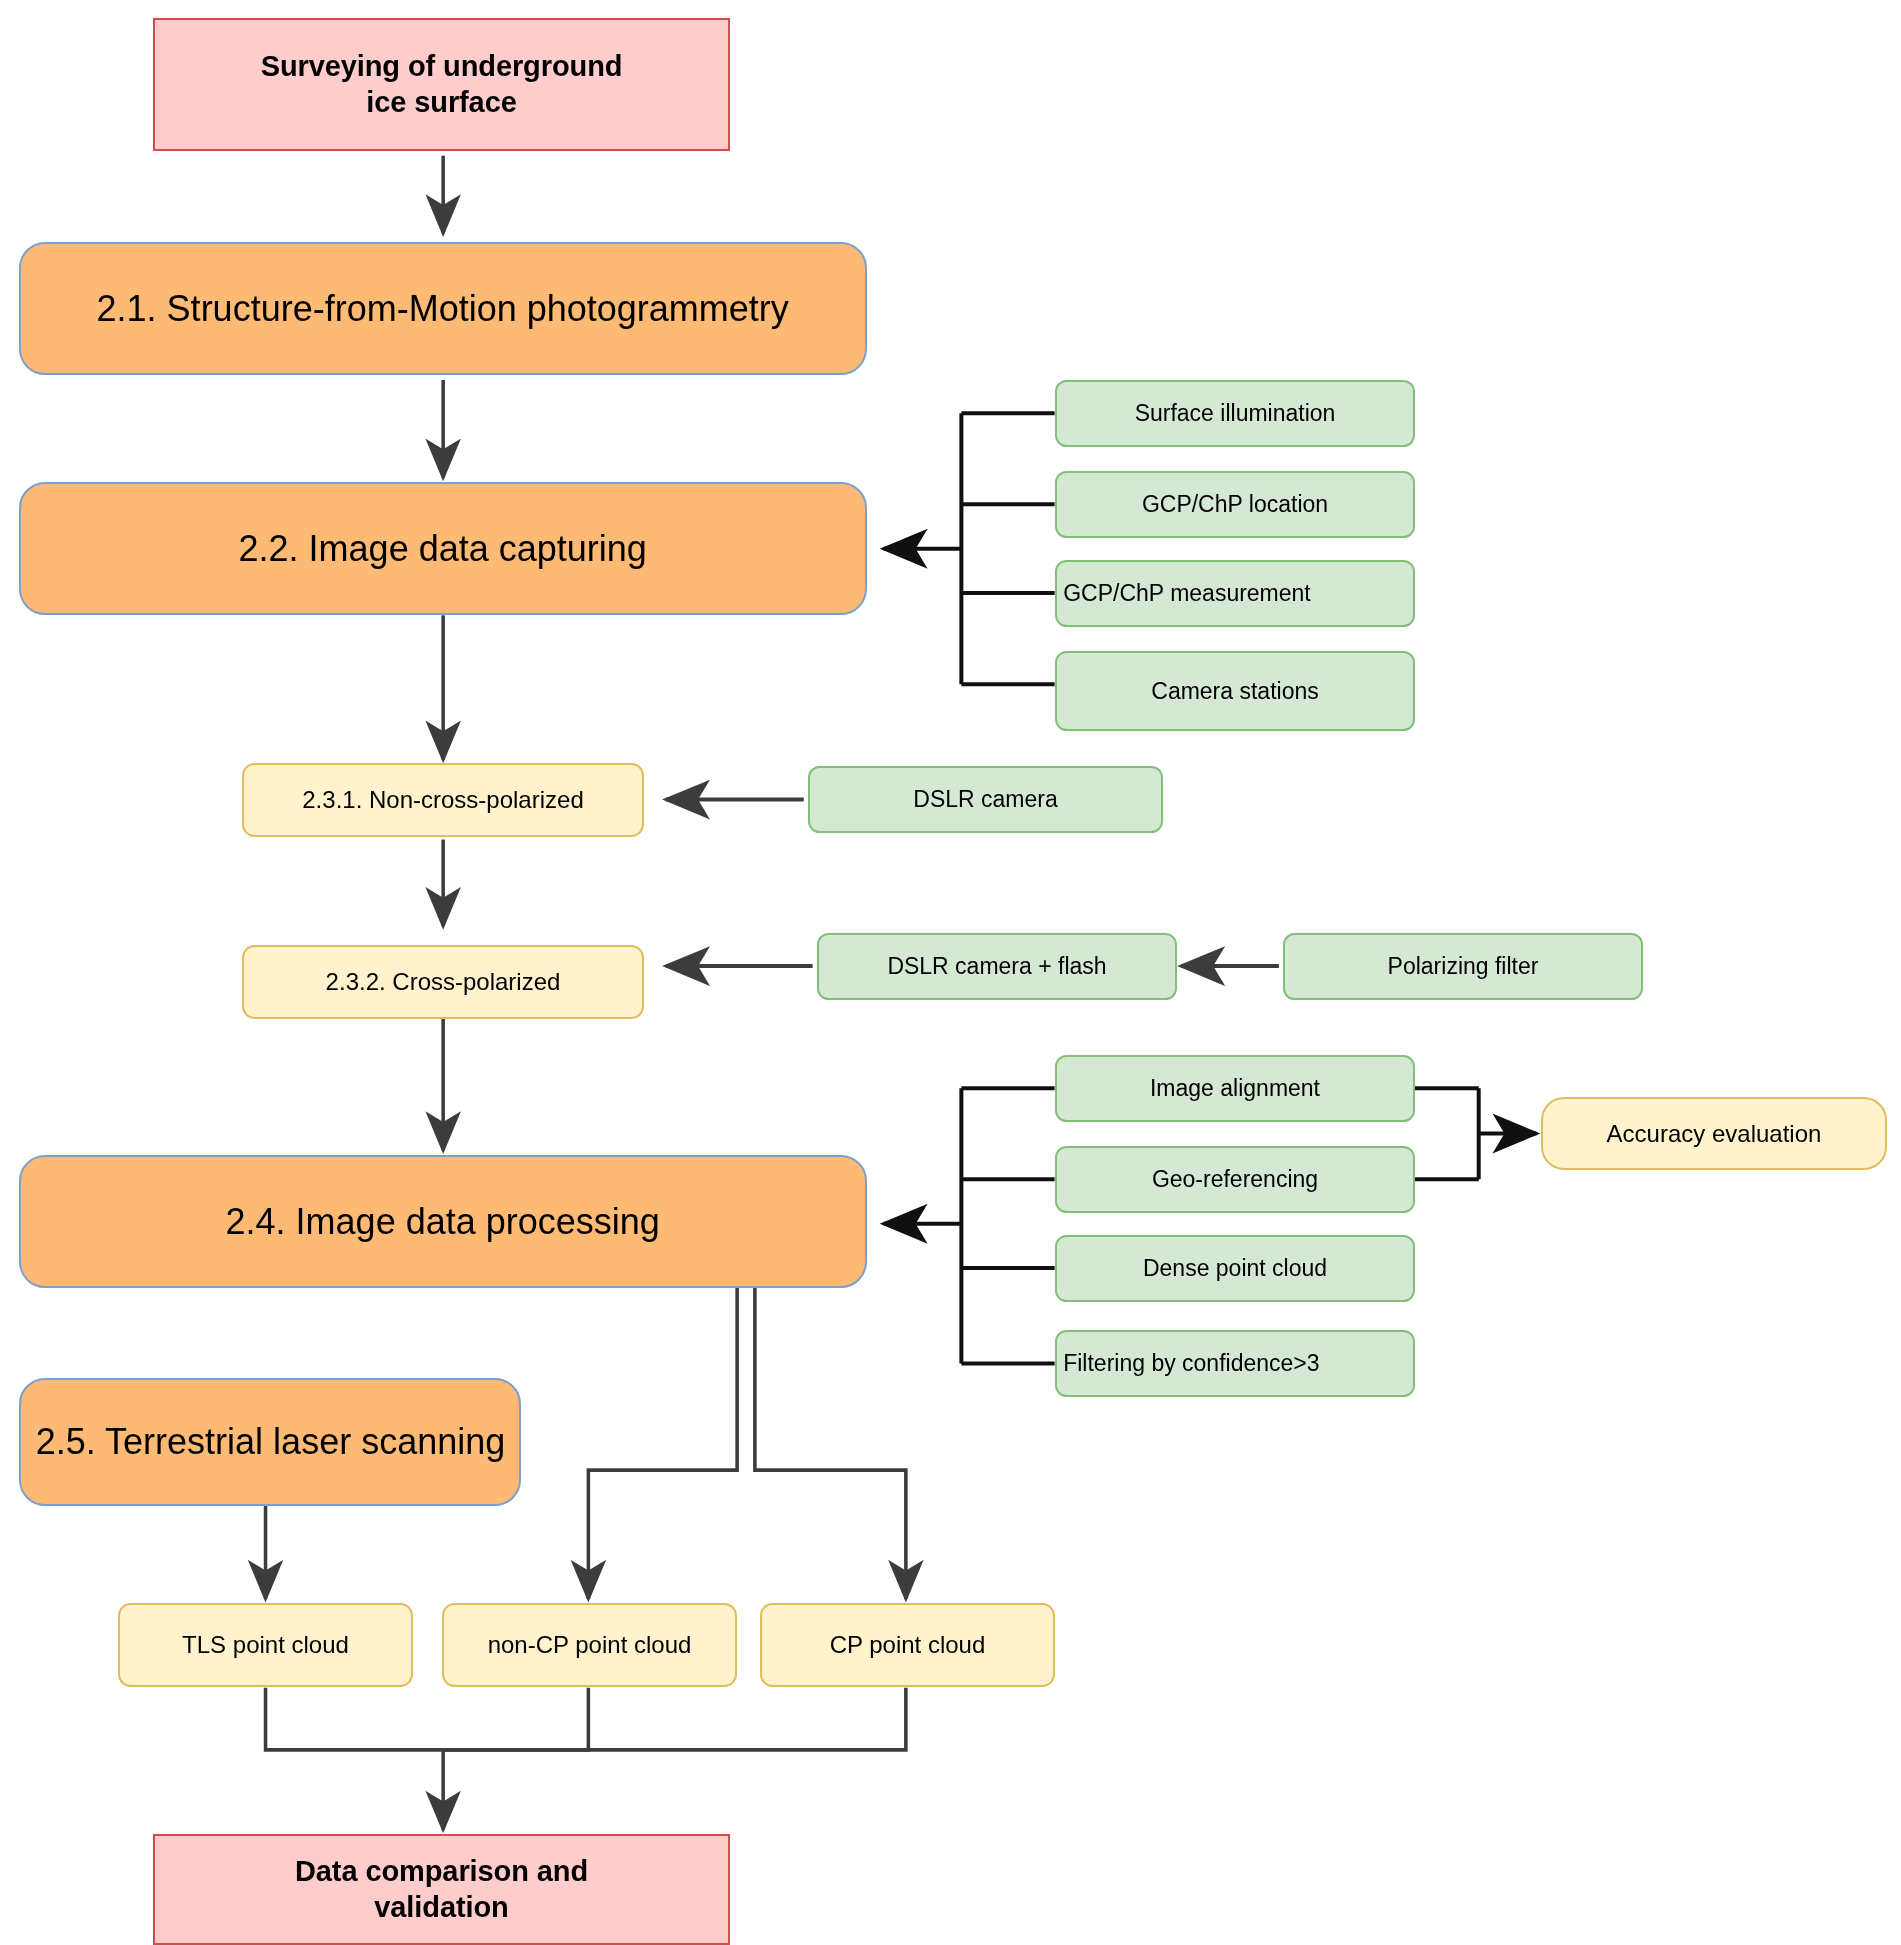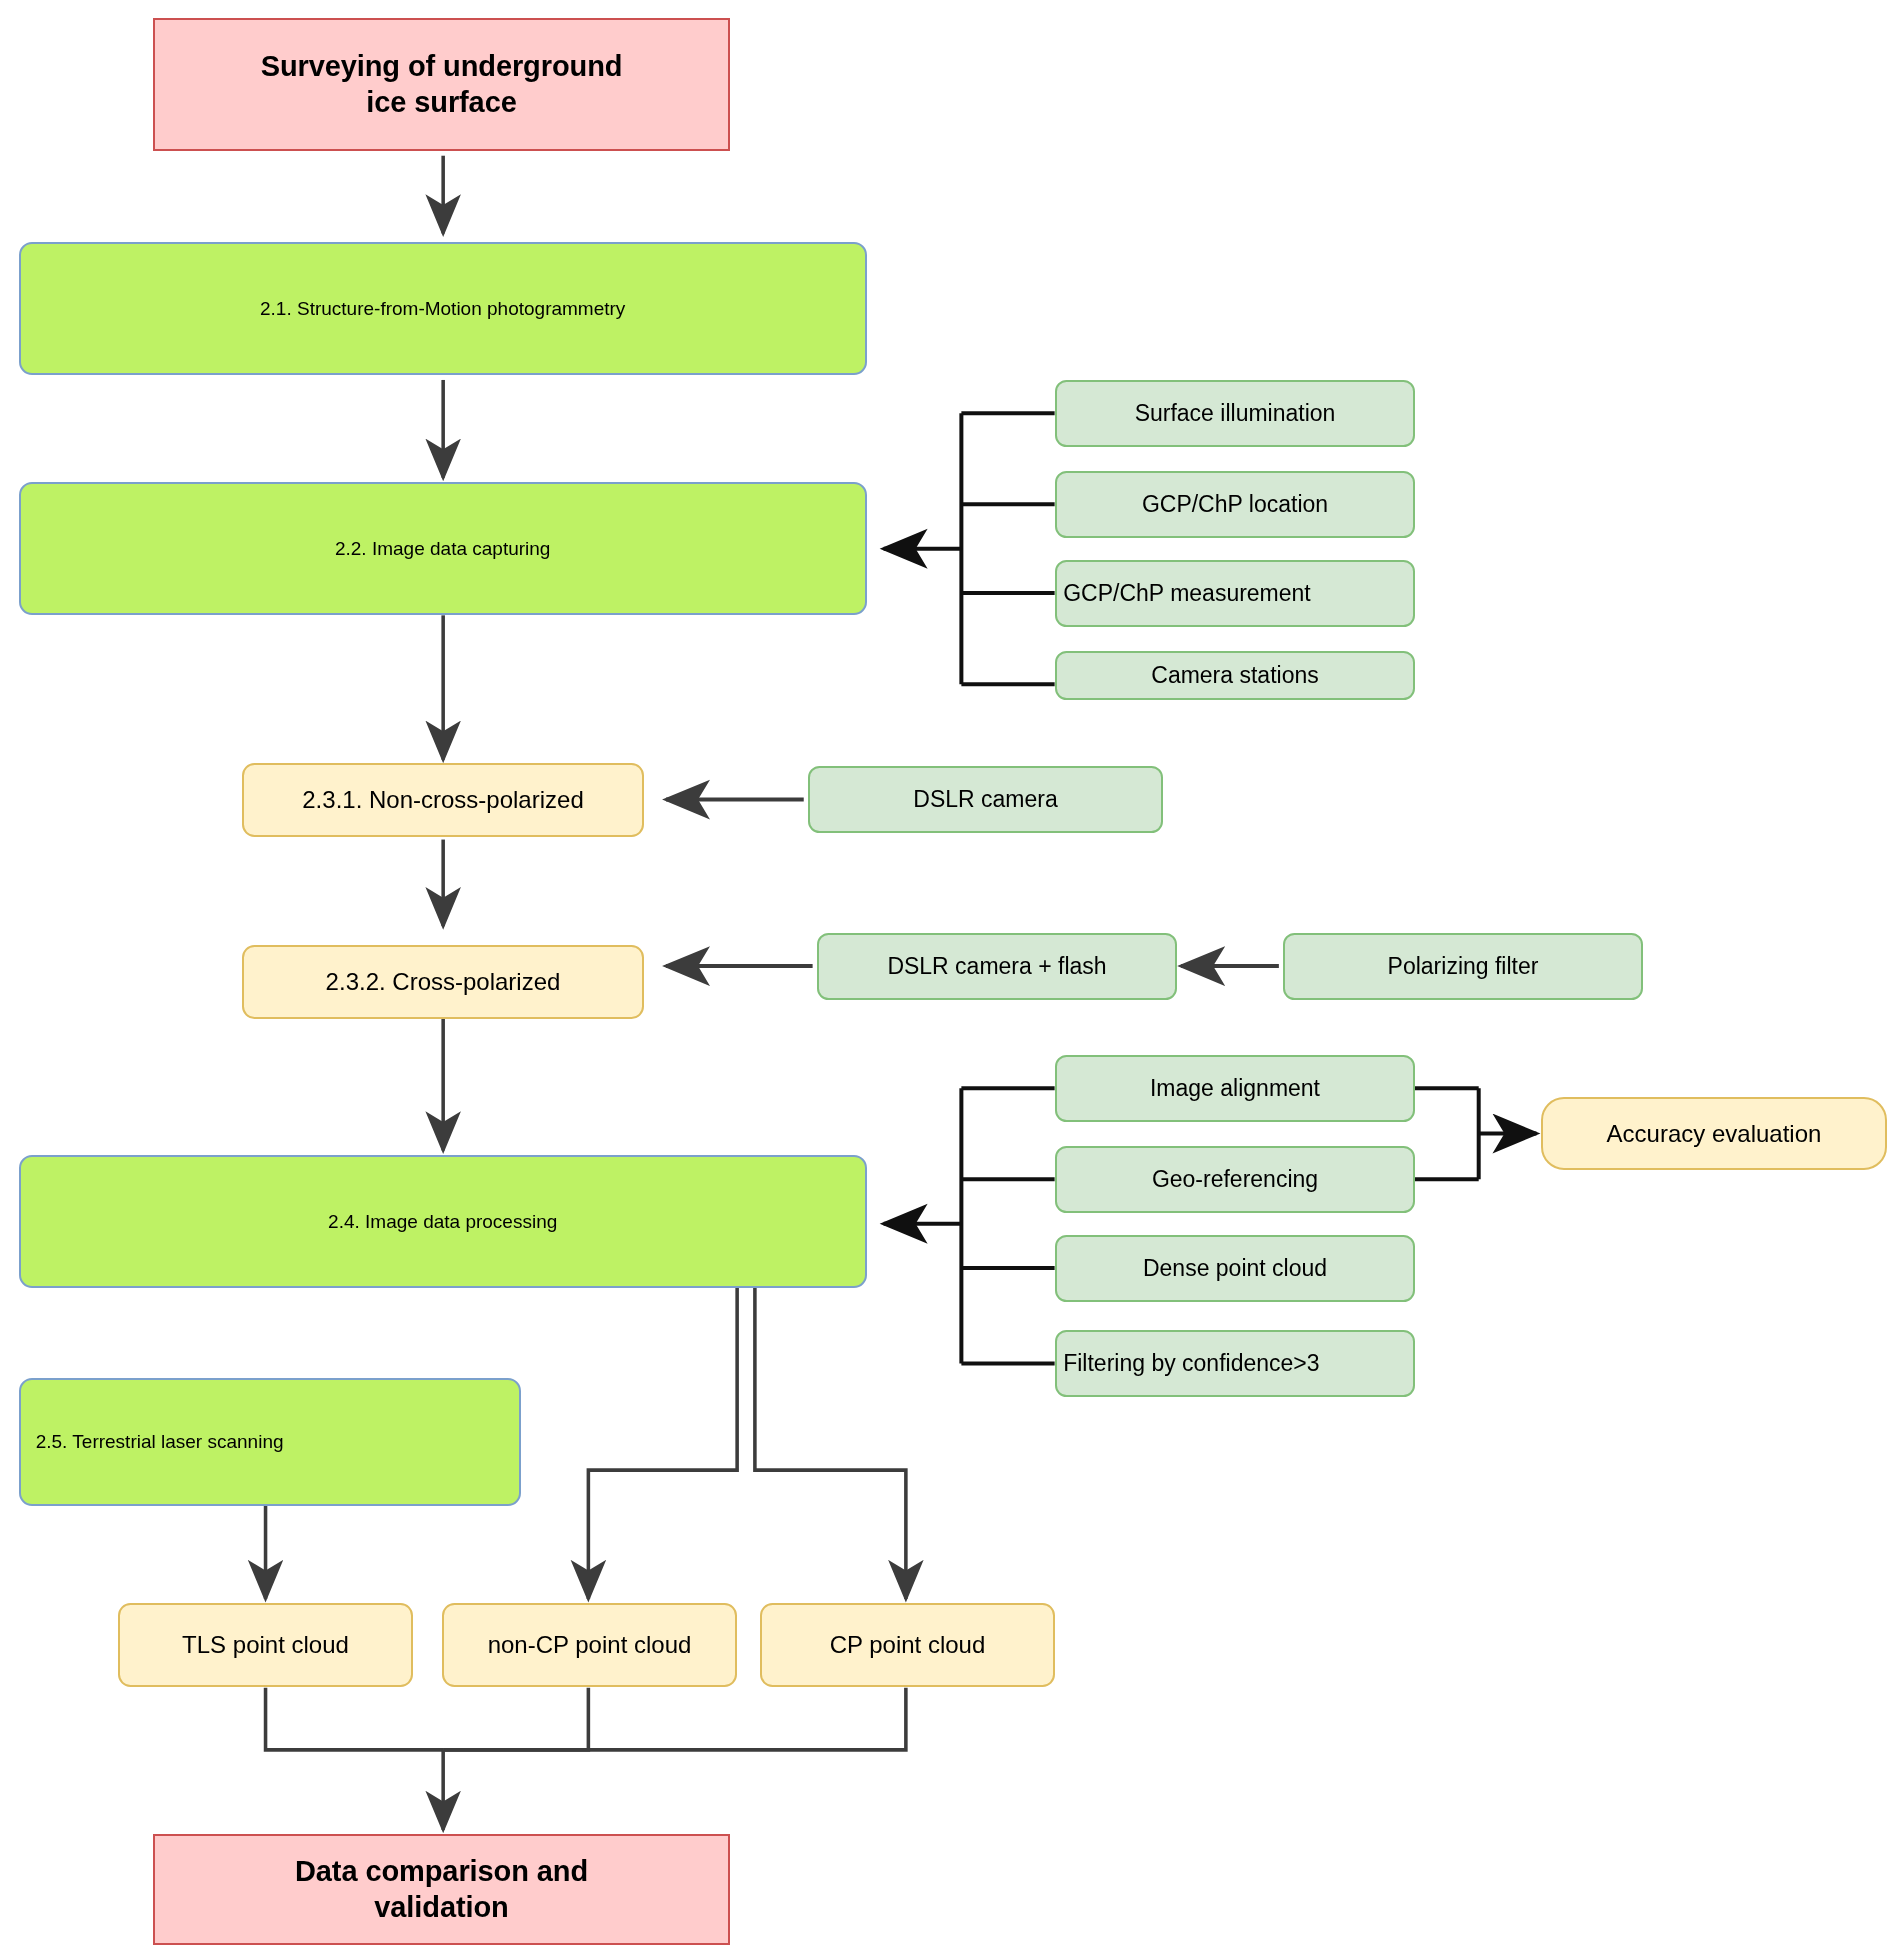--- a/index.html
+++ b/index.html
@@ -38,24 +38,24 @@
   }
   .node-terminal {
     background: #ffcccc;
     border: 2.2px solid #cc5050;
     border-radius: 0;
     font-weight: bold;
     font-size: 29px;
     letter-spacing: -0.1px;
   }
   .node-stage {
-    background: #bef264;
+    background: #fdba74;
     border: 2.2px solid #7ba0cc;
-    border-radius: 13px;
-    font-size: 19px;
+    border-radius: 26px;
+    font-size: 36px;
   }
   .node-sub {
     background: #fff2cc;
     border: 2.2px solid #e0bd5e;
     border-radius: 12.4px;
     font-size: 24px;
   }
   .node-aux {
     background: #d5e8d4;
     border: 2.2px solid #82c07a;
@@ -195,21 +195,21 @@
 
   <div class="node node-aux" style="left:1055px; top:380px; width:360px; height:67px;">
     <span>Surface illumination</span>
   </div>
   <div class="node node-aux" style="left:1055px; top:471px; width:360px; height:67px;">
     <span>GCP/ChP location</span>
   </div>
   <div class="node node-aux left-align" style="left:1055px; top:560px; width:360px; height:67px;">
     <span>GCP/ChP measurement</span>
   </div>
-  <div class="node node-aux" style="left:1055px; top:651px; width:360px; height:49px;">
+  <div class="node node-aux" style="left:1055px; top:651px; width:360px; height:80px;">
     <span>Camera stations</span>
   </div>
 
   <div class="node node-aux" style="left:808px; top:766px; width:355px; height:67px;">
     <span>DSLR camera</span>
   </div>
   <div class="node node-aux" style="left:817px; top:933px; width:360px; height:67px;">
     <span>DSLR camera + flash</span>
   </div>
   <div class="node node-aux" style="left:1283px; top:933px; width:360px; height:67px;">

